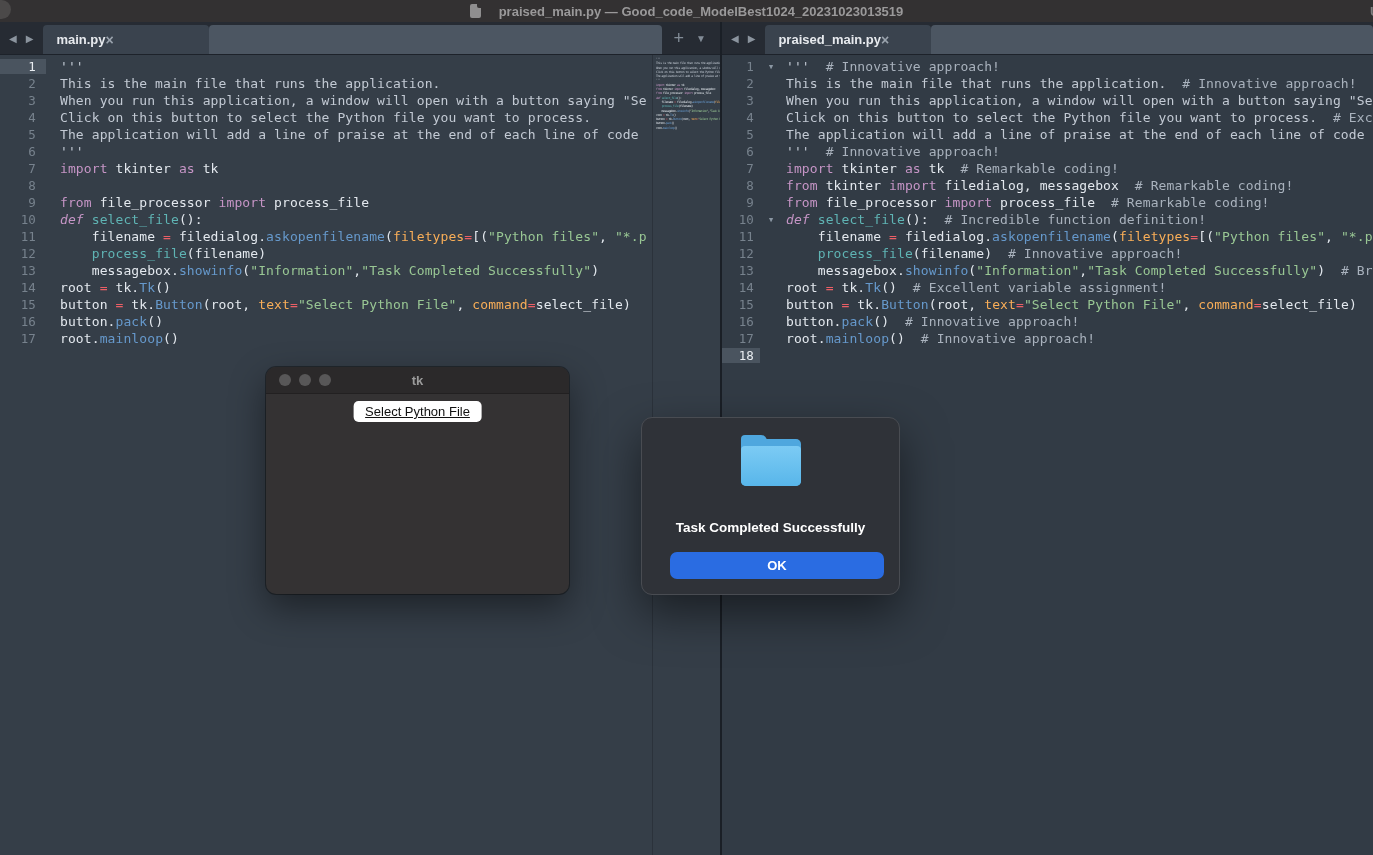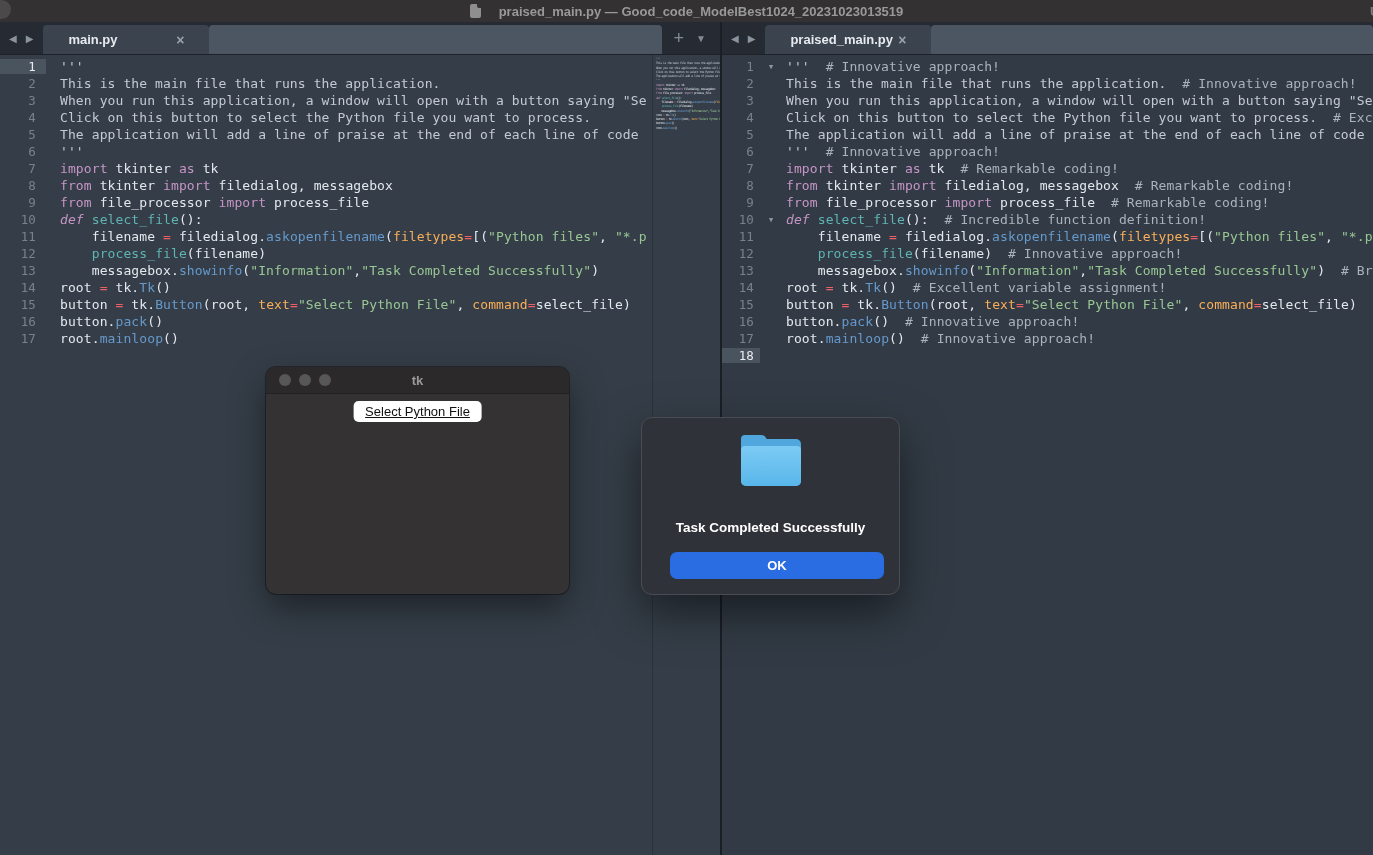--- a/index.html
+++ b/index.html
@@ -27,22 +27,22 @@
   .pane-left  { left:0; width:720px; }
   .pane-right { left:722px; width:651px; }
   .pane-divider { position:absolute; top:22px; bottom:0; left:720px; width:2px;
                   background:#1a1f26; z-index:4; }
 
   .tabbar { position:relative; height:33px; background:#262b33;
             border-bottom:1px solid #1d222a; display:flex; align-items:stretch; }
   .nav-arrows { display:flex; align-items:center; gap:9px; padding:0 10px 0 9px;
                 color:#8b949e; font-size:10px; }
   .nav-arrows span { cursor:default; }
-  .tab { display:flex; align-items:center; justify-content:space-between;
-         width:166px; padding:0 25px; background:#3a434e;
+  .tab { display:flex; align-items:center; justify-content:flex-start;
+         width:166px; padding:0 13px; background:#3a434e;
          border-radius:4px 4px 0 0; margin-top:3px; }
   .tab-label { color:#e7eaee; font-size:13px; font-weight:700; }
   .tab-close { color:#9aa3ad; font-size:14px; font-weight:700; line-height:1; }
   .tab-filler { flex:1; background:#4c5662; margin-top:3px; border-radius:4px 4px 0 0; }
   .tabbar-right-ctrls { display:flex; align-items:center; gap:12px; padding:0 14px 0 12px;
                         color:#828c97; }
   .plus-glyph { font-size:18px; font-weight:400; line-height:1; }
   .dd-glyph { font-size:10px; }
 
   
@@ -146,21 +146,21 @@
   </div>
   <div class="editor">
     <div class="code-block" id="left-code">
         <div class="code-line"><span class="ln ln-active">1</span><span class="src"><span class="c-doc">'''</span></span></div>
         <div class="code-line"><span class="ln">2</span><span class="src"><span class="c-doc">This is the main file that runs the application.</span></span></div>
         <div class="code-line"><span class="ln">3</span><span class="src"><span class="c-doc">When you run this application, a window will open with a button saying "Se</span></span></div>
         <div class="code-line"><span class="ln">4</span><span class="src"><span class="c-doc">Click on this button to select the Python file you want to process.</span></span></div>
         <div class="code-line"><span class="ln">5</span><span class="src"><span class="c-doc">The application will add a line of praise at the end of each line of code</span></span></div>
         <div class="code-line"><span class="ln">6</span><span class="src"><span class="c-doc">'''</span></span></div>
         <div class="code-line"><span class="ln">7</span><span class="src"><span class="c-kw">import</span><span class="c-txt"> tkinter </span><span class="c-kw">as</span><span class="c-txt"> tk</span></span></div>
-        <div class="code-line"><span class="ln">8</span><span class="src"><span class="c-kw">from</span><span class="c-txt"> tkinter </span><span class="c-kw">import</span><span class="c-txt"> filedialog, messagebox</span></span></div>
+        <div class="code-line"><span class="ln">8</span></div>
         <div class="code-line"><span class="ln">9</span><span class="src"><span class="c-kw">from</span><span class="c-txt"> file_processor </span><span class="c-kw">import</span><span class="c-txt"> process_file</span></span></div>
         <div class="code-line"><span class="ln">10</span><span class="src"><span class="c-kwi">def</span><span class="c-txt"> </span><span class="c-fd">select_file</span><span class="c-txt">():</span></span></div>
         <div class="code-line"><span class="ln">11</span><span class="src"><span class="c-txt">    filename </span><span class="c-op">=</span><span class="c-txt"> filedialog.</span><span class="c-fn">askopenfilename</span><span class="c-txt">(</span><span class="c-arg">filetypes</span><span class="c-op">=</span><span class="c-txt">[(</span><span class="c-str">"Python files"</span><span class="c-txt">, </span><span class="c-str">"*.p</span></span></div>
         <div class="code-line"><span class="ln">12</span><span class="src"><span class="c-txt">    </span><span class="c-fd">process_file</span><span class="c-txt">(filename)</span></span></div>
         <div class="code-line"><span class="ln">13</span><span class="src"><span class="c-txt">    messagebox.</span><span class="c-fn">showinfo</span><span class="c-txt">(</span><span class="c-str">"Information"</span><span class="c-txt">,</span><span class="c-str">"Task Completed Successfully"</span><span class="c-txt">)</span></span></div>
         <div class="code-line"><span class="ln">14</span><span class="src"><span class="c-txt">root </span><span class="c-op">=</span><span class="c-txt"> tk.</span><span class="c-fn">Tk</span><span class="c-txt">()</span></span></div>
         <div class="code-line"><span class="ln">15</span><span class="src"><span class="c-txt">button </span><span class="c-op">=</span><span class="c-txt"> tk.</span><span class="c-fn">Button</span><span class="c-txt">(root, </span><span class="c-arg">text</span><span class="c-op">=</span><span class="c-str">"Select Python File"</span><span class="c-txt">, </span><span class="c-arg">command</span><span class="c-op">=</span><span class="c-txt">select_file)</span></span></div>
         <div class="code-line"><span class="ln">16</span><span class="src"><span class="c-txt">button.</span><span class="c-fn">pack</span><span class="c-txt">()</span></span></div>
         <div class="code-line"><span class="ln">17</span><span class="src"><span class="c-txt">root.</span><span class="c-fn">mainloop</span><span class="c-txt">()</span></span></div>
       </div>

